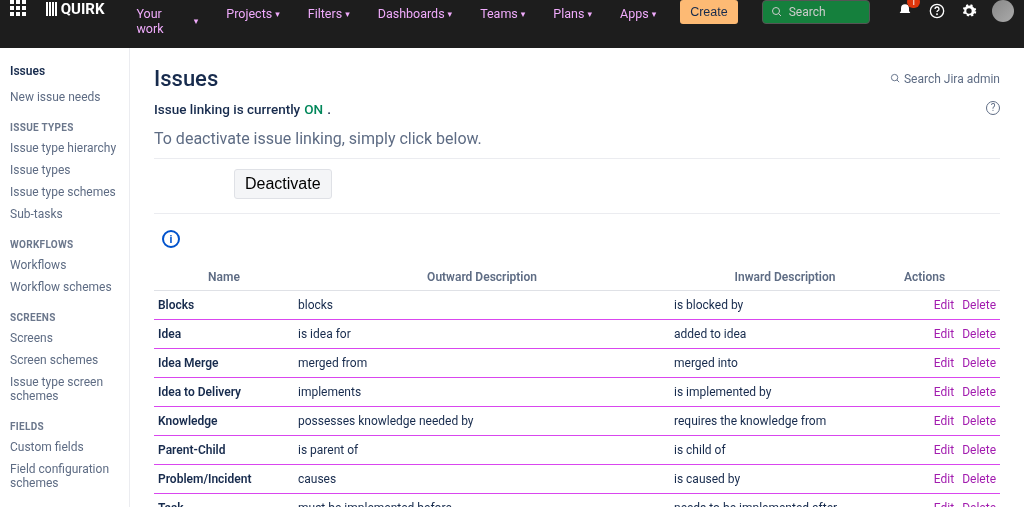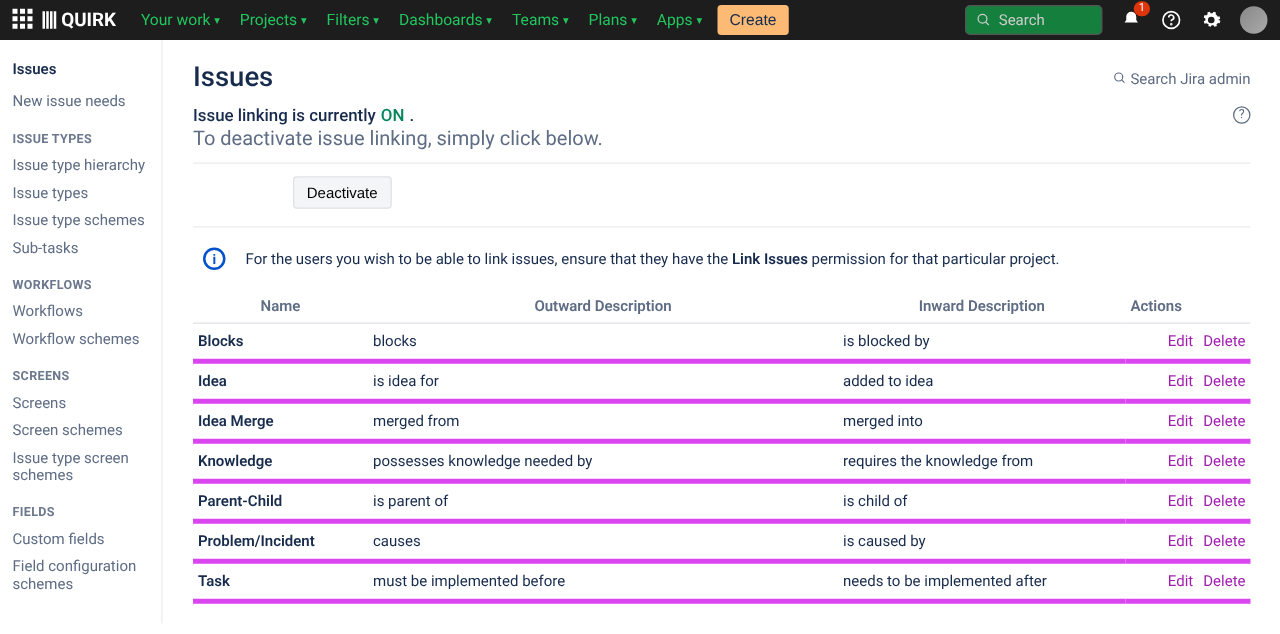--- a/index.html
+++ b/index.html
@@ -1,53 +1,53 @@
 <!DOCTYPE html>
 <html><head>
 <meta charset="utf-8">
 <style>
 *{box-sizing:border-box;margin:0;padding:0}
 body{font-family:-apple-system,BlinkMacSystemFont,"Segoe UI",Roboto,sans-serif;font-size:13px;color:#172b4d;background:#fff}
-.topbar{height:32px;background:#1d1d1d;color:#fff;display:flex;align-items:center;padding:0 10px;gap:0}
+.topbar{height:48px;background:#1d1d1d;color:#fff;display:flex;align-items:flex-start;padding:0 10px;gap:12px}
 .app-switch{width:18px;height:18px;display:grid;grid-template-columns:repeat(3,4px);grid-template-rows:repeat(3,4px);gap:2px;margin-right:6px;cursor:pointer}
 .app-switch span{background:#fff;width:4px;height:4px}
 .brand{font-weight:700;font-size:15px;margin-right:12px;display:flex;align-items:center;gap:2px}
 .brand-bars{display:inline-flex;gap:1px;margin-right:2px}
 .brand-bars i{width:2px;height:14px;background:#fff;display:inline-block}
-.nav-item{color:#22c55e;font-size:12.5px;padding:6px 8px;cursor:pointer;display:flex;align-items:center;gap:3px}
+.nav-item{color:#f0abfc;font-size:12.5px;padding:6px 8px;cursor:pointer;display:flex;align-items:center;gap:3px}
 .chev{font-size:9px}
 .create-btn{background:#fdba74;color:#172b4d;border:none;border-radius:3px;padding:5px 10px;font-size:12.5px;font-weight:500;margin-left:4px;cursor:pointer}
 .spacer{flex:1}
 .search-box{background:#15803d;border:1px solid #555;border-radius:4px;padding:4px 8px;display:flex;align-items:center;gap:6px;width:110px;color:#ccc;font-size:12px}
 .top-icons{display:flex;align-items:center;gap:14px;margin-left:14px}
 .icon-btn{width:18px;height:18px;color:#fff;cursor:pointer;position:relative;display:flex;align-items:center;justify-content:center}
 .badge{position:absolute;top:-6px;right:-6px;background:#de350b;color:#fff;border-radius:8px;font-size:9px;padding:0 4px;line-height:12px}
 .avatar{width:22px;height:22px;border-radius:50%;background:linear-gradient(135deg,#888,#aaa)}
 .layout{display:flex;height:calc(100vh - 40px)}
 .sidebar{width:130px;border-right:1px solid #ebecf0;padding:14px 4px;overflow-y:auto;font-size:12px}
 .sb-head{font-weight:600;color:#172b4d;padding:2px 6px 8px}
 .sb-link{color:#5e6c84;padding:4px 6px;cursor:pointer;display:block}
 .sb-cat{font-size:10px;font-weight:700;color:#6b778c;letter-spacing:.3px;text-transform:uppercase;padding:10px 6px 4px;margin-top:4px}
 .main{flex:1;padding:18px 24px;overflow-y:auto}
 .page-top{display:flex;align-items:center;justify-content:space-between;margin-bottom:10px}
 h1{font-size:22px;font-weight:500}
 .search-admin{color:#5e6c84;font-size:12px;cursor:pointer}
-.linking-line{font-size:13.5px;font-weight:500;margin-bottom:0;display:flex;align-items:center;gap:4px}
+.linking-line{font-size:13.5px;font-weight:500;margin-bottom:12px;display:flex;align-items:center;gap:4px}
 .linking-line .on{color:#00875a}
 .sub{font-size:16px;color:#5e6c84;margin-bottom:10px}
 .help-ico{float:right;width:14px;height:14px;border:1px solid #5e6c84;border-radius:50%;font-size:10px;text-align:center;line-height:12px;color:#5e6c84;cursor:pointer}
 .hr{border:none;border-top:1px solid #ebecf0;margin:6px 0 10px}
 .deact{margin-left:80px;margin-bottom:14px}
-.deact button{background:#f4f5f7;border:1px solid #dfe1e6;border-radius:3px;padding:5px 10px;font-size:12px;cursor:pointer}
+.deact button{background:#f4f5f7;border:1px solid #dfe1e6;border-radius:3px;padding:5px 10px;font-size:16px;cursor:pointer}
 .info-box{display:flex;align-items:center;gap:16px;padding:6px 0;font-size:12px;color:#172b4d;margin-bottom:10px}
 .info-ico{width:18px;height:18px;border-radius:50%;border:2px solid #0052cc;color:#0052cc;display:flex;align-items:center;justify-content:center;font-size:11px;font-weight:700;margin-left:8px}
 .info-box b{font-weight:600}
 table{width:100%;border-collapse:collapse;font-size:12px}
 th{text-align:center;font-weight:600;padding:6px 4px;border-bottom:1px solid #dfe1e6;color:#5e6c84}
-td{padding:7px 4px;border-bottom:4px solid #d946ef;vertical-align:top}
+td{padding:7px 4px;border-bottom:1px solid #d946ef;vertical-align:top}
 td.name{font-weight:600;width:140px}
 td.act{text-align:right;white-space:nowrap;width:100px}
 td.in{width:230px}
 .lnk{color:#a21caf;cursor:pointer;margin-left:8px}
 .gear{width:16px;height:16px}
 </style>
 </head>
 <body>
 
 <div class="topbar">
@@ -173,21 +173,20 @@
         <span class="on">ON</span>
           <span>.</span>
       </div>
       <div class="sub">To deactivate issue linking, simply click below.</div>
     </div>
     <hr class="hr">
     <div class="deact"><button>Deactivate</button></div>
     <hr class="hr">
     <div class="info-box">
       <span class="info-ico">i</span>
-      <span><span>For the users you wish to be able to link issues, ensure that they have the </span><b>Link Issues</b><span> permission for that particular project.</span></span>
     </div>
 
     <table>
       <thead>
           <tr>
         <th>Name</th>
         <th>Outward Description</th>
         <th class="in">Inward Description</th>
         <th style="text-align:left">Actions</th>
       </tr>
@@ -205,20 +204,26 @@
             <td class="in">added to idea</td>
             <td class="act"><span class="lnk">Edit</span><span class="lnk">Delete</span></td>
           </tr>
           <tr>
             <td class="name">Idea Merge</td>
             <td>merged from</td>
             <td class="in">merged into</td>
             <td class="act"><span class="lnk">Edit</span><span class="lnk">Delete</span></td>
           </tr>
           <tr>
+            <td class="name">Idea to Delivery</td>
+            <td>implements</td>
+            <td class="in">is implemented by</td>
+            <td class="act"><span class="lnk">Edit</span><span class="lnk">Delete</span></td>
+          </tr>
+          <tr>
             <td class="name">Knowledge</td>
             <td>possesses knowledge needed by</td>
             <td class="in">requires the knowledge from</td>
             <td class="act"><span class="lnk">Edit</span><span class="lnk">Delete</span></td>
           </tr>
           <tr>
             <td class="name">Parent-Child</td>
             <td>is parent of</td>
             <td class="in">is child of</td>
             <td class="act"><span class="lnk">Edit</span><span class="lnk">Delete</span></td>

